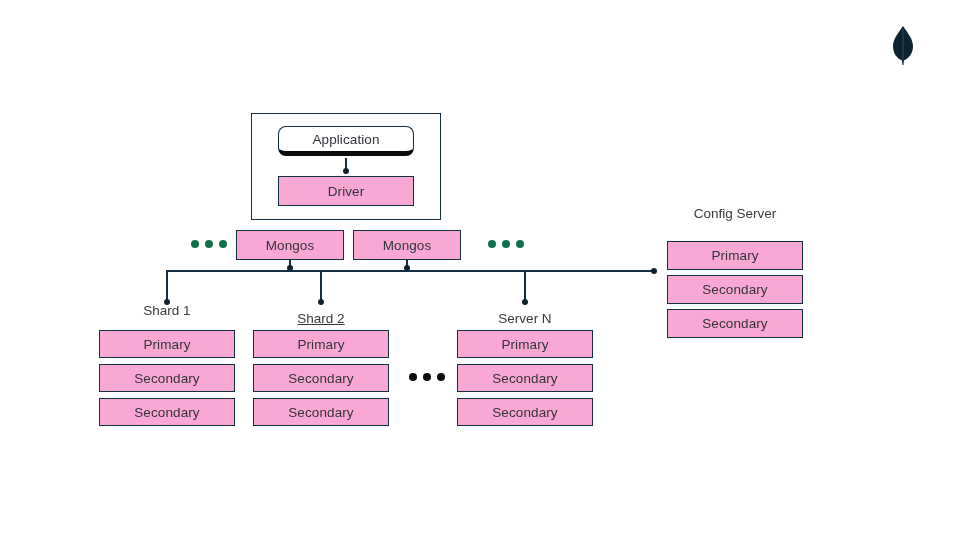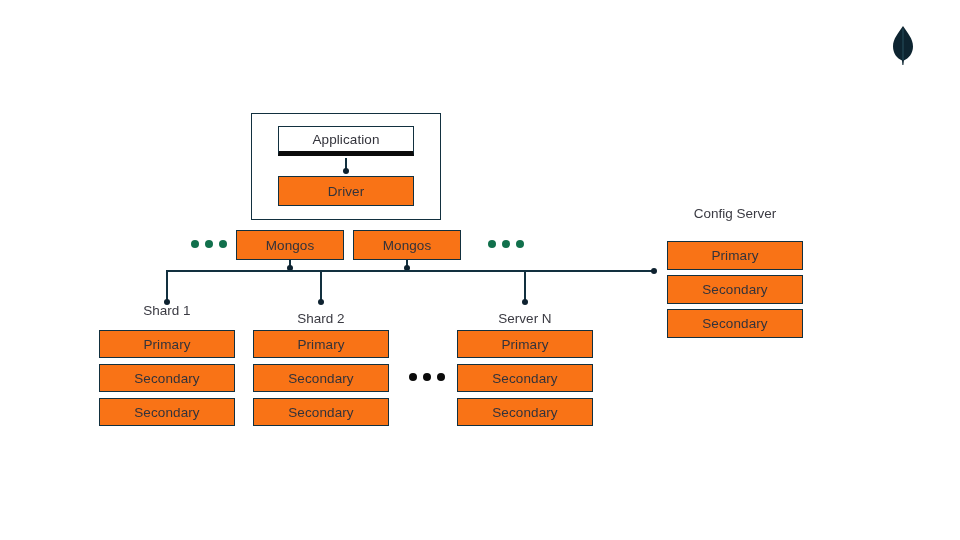--- a/index.html
+++ b/index.html
@@ -16,35 +16,36 @@
     color: #2b2b33;
   }
   #canvas {
     position: absolute;
     inset: 0;
   }
   .abs { position: absolute; box-sizing: border-box; }
 
   
   .node {
-    background: #f97316;
+    background: #f9a8d4;
     border: 1.6px solid #12303f;
     display: flex;
     align-items: center;
     justify-content: center;
     font-size: 13.5px;
     color: #33333b;
     letter-spacing: .1px;
     white-space: nowrap;
   }
   .node.white {
     background: #ffffff;
   }
   .app-box {
     border-bottom: 5px solid #0b0b0b;
+    border-radius: 8px;
   }
   .outer-frame {
     background: #ffffff;
     border: 1.4px solid #12303f;
   }
 
   
   .label {
     font-size: 13.5px;
     color: #3a3a42;
@@ -166,21 +167,21 @@
   <div class="abs node" style="left:99px; top:330px; width:136px; height:28px;">
     <span>Primary</span>
   </div>
   <div class="abs node" style="left:99px; top:364px; width:136px; height:28px;">
     <span>Secondary</span>
   </div>
   <div class="abs node" style="left:99px; top:398px; width:136px; height:28px;">
     <span>Secondary</span>
   </div>
 
-  <div class="abs label" style="left:253px; top:311px; width:136px;">Shard 2</div>
+  <div class="abs label" style="left:253px; top:311px; width:136px;text-decoration:underline;">Shard 2</div>
   <div class="abs node" style="left:253px; top:330px; width:136px; height:28px;">
     <span>Primary</span>
   </div>
   <div class="abs node" style="left:253px; top:364px; width:136px; height:28px;">
     <span>Secondary</span>
   </div>
   <div class="abs node" style="left:253px; top:398px; width:136px; height:28px;">
     <span>Secondary</span>
   </div>
 

